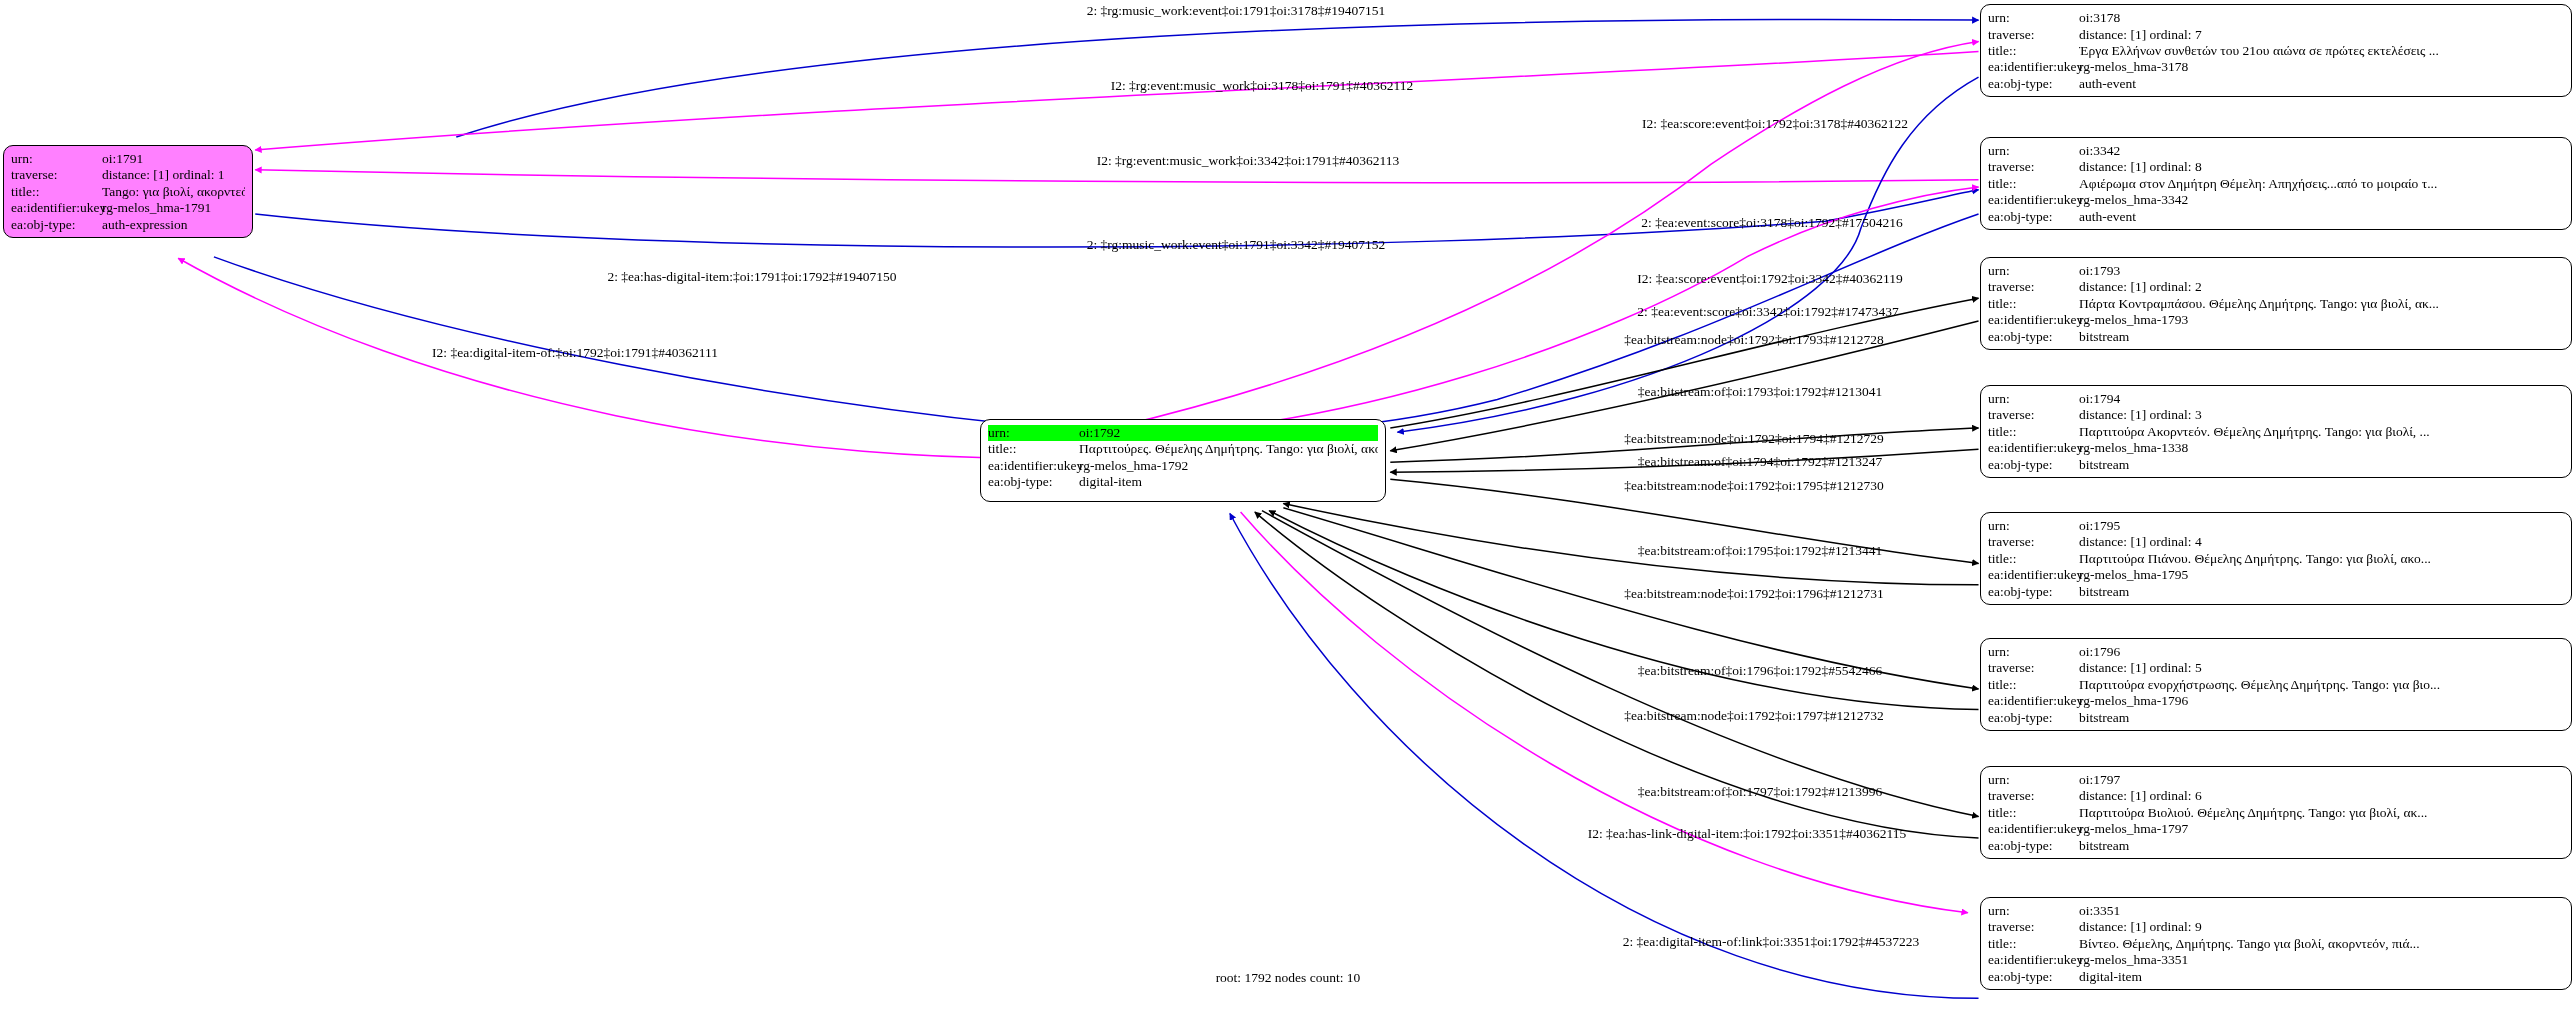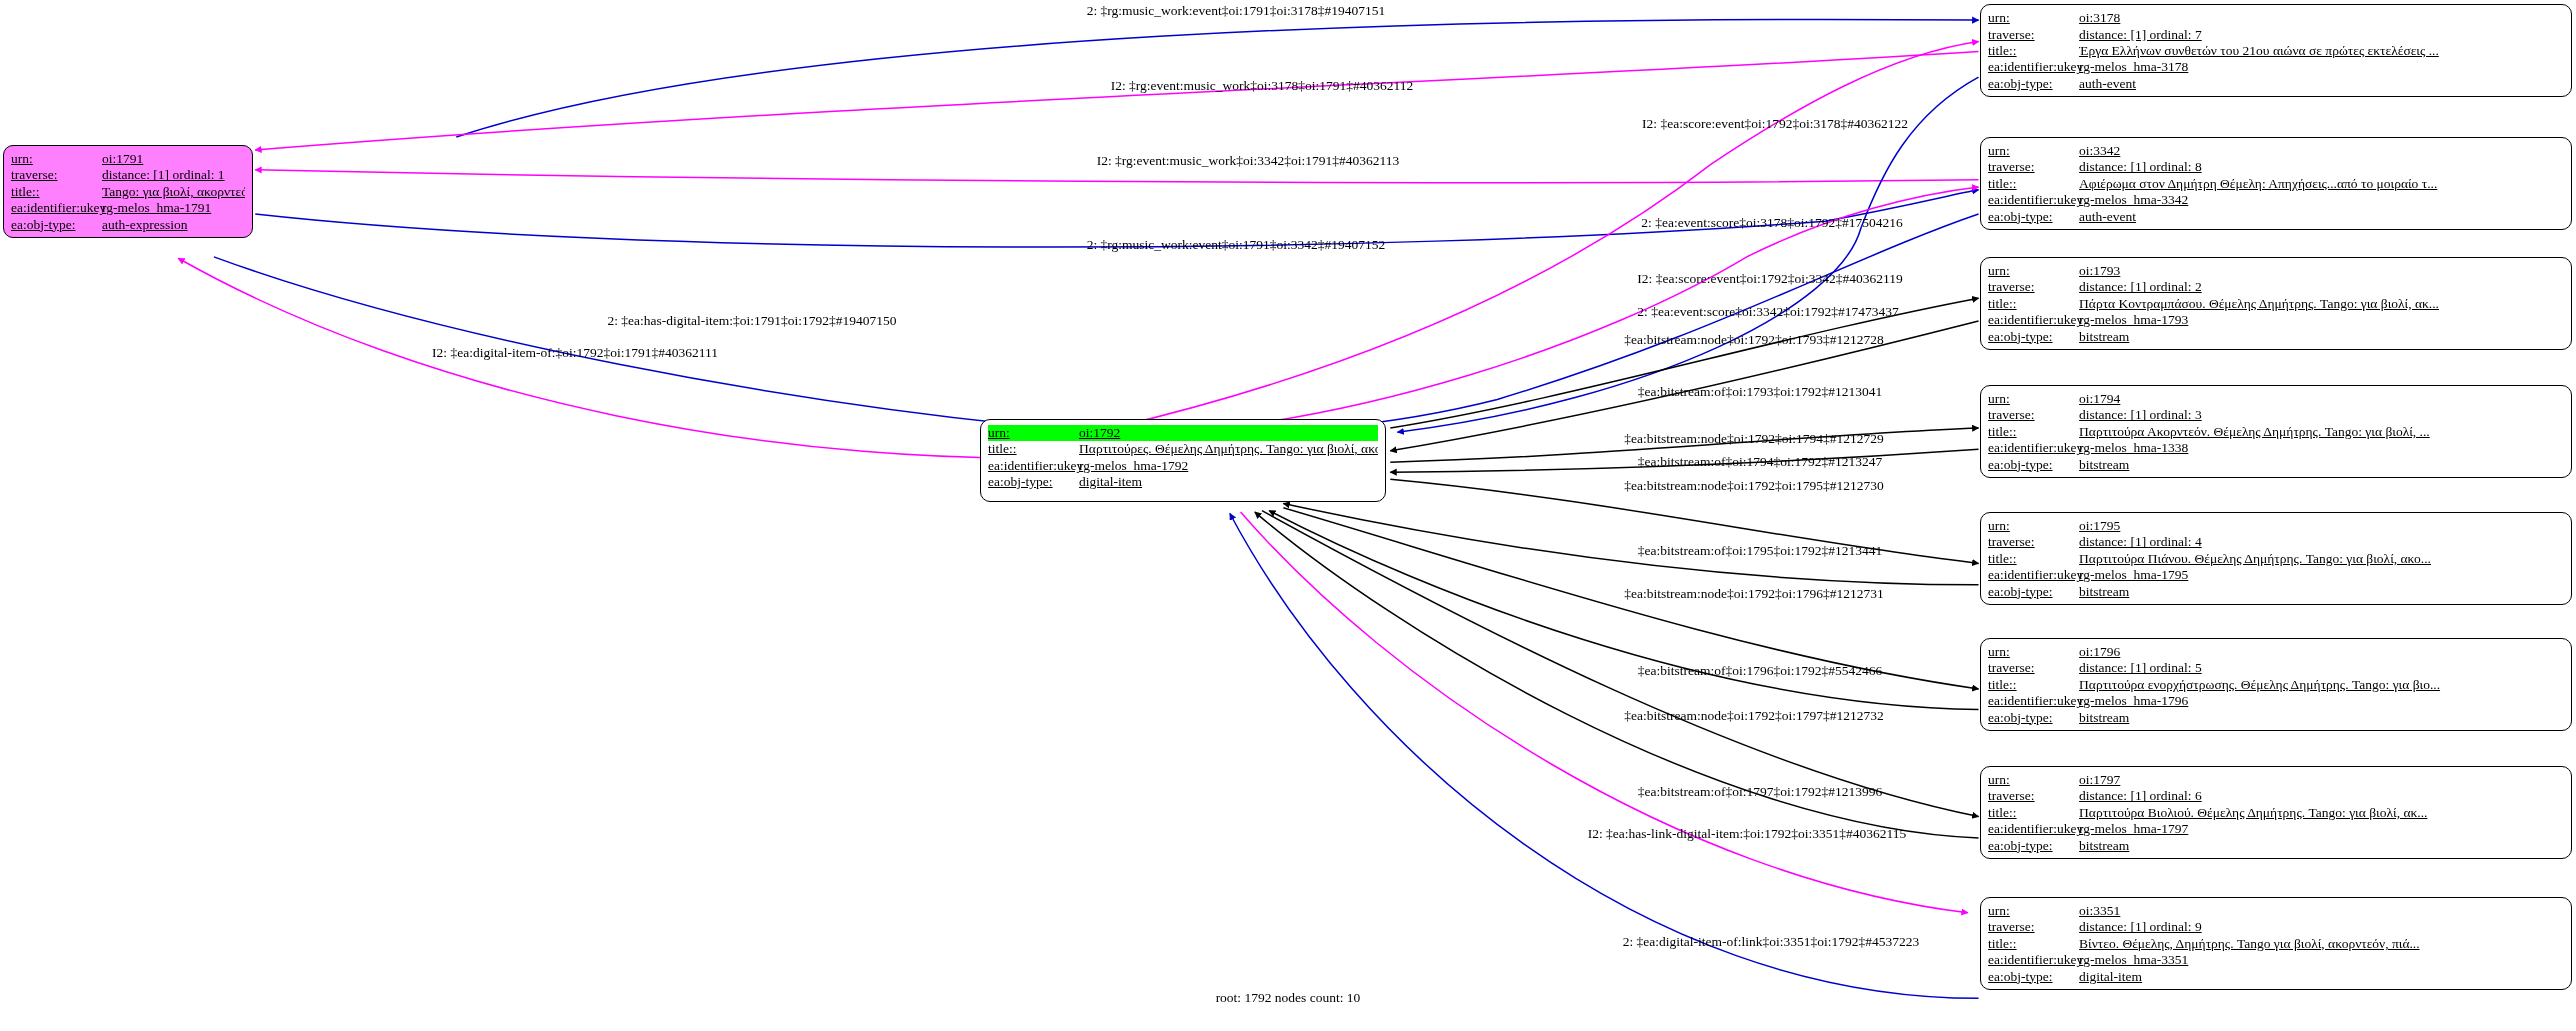--- a/index.html
+++ b/index.html
@@ -34,21 +34,20 @@
   }
   .node.magenta { background: #ff80ff; }
   .node.plain   { background: #ffffff; }
 
   .nrow {
     display: flex;
     align-items: baseline;
     height: 16.4px;
     line-height: 16.4px;
     white-space: nowrap;
-    text-decoration: underline;
   }
   .nkey {
     flex: 0 0 auto;
     width: 91px;
     font-size: 13.5px;
     color: #000;
   }
   .nval {
     flex: 1 1 auto;
     font-size: 13.5px;
@@ -376,21 +375,21 @@
   <div class="elabel center" style="left:1775px; top:116px;">I2: ‡ea:score:event‡oi:1792‡oi:3178‡#40362122</div>
 
   <div class="elabel center" style="left:1248px; top:153px;">I2: ‡rg:event:music_work‡oi:3342‡oi:1791‡#40362113</div>
 
   <div class="elabel center" style="left:1772px; top:208px;margin-top:7px;">2: ‡ea:event:score‡oi:3178‡oi:1792‡#17504216</div>
 
   <div class="elabel center" style="left:1236px; top:237px;">2: ‡rg:music_work:event‡oi:1791‡oi:3342‡#19407152</div>
 
   <div class="elabel center" style="left:1770px; top:271px;">I2: ‡ea:score:event‡oi:1792‡oi:3342‡#40362119</div>
 
-  <div class="elabel center" style="left:752px; top:269px;margin-top:44px;">2: ‡ea:has-digital-item:‡oi:1791‡oi:1792‡#19407150</div>
+  <div class="elabel center" style="left:752px; top:269px;">2: ‡ea:has-digital-item:‡oi:1791‡oi:1792‡#19407150</div>
 
   <div class="elabel center" style="left:1768px; top:304px;">2: ‡ea:event:score‡oi:3342‡oi:1792‡#17473437</div>
 
   <div class="elabel center" style="left:1754px; top:332px;">‡ea:bitstream:node‡oi:1792‡oi:1793‡#1212728</div>
 
   <div class="elabel center" style="left:1760px; top:384px;">‡ea:bitstream:of‡oi:1793‡oi:1792‡#1213041</div>
 
   <div class="elabel center" style="left:575px; top:332px;margin-top:13px;">I2: ‡ea:digital-item-of:‡oi:1792‡oi:1791‡#40362111</div>
 
   <div class="elabel center" style="left:1754px; top:431px;">‡ea:bitstream:node‡oi:1792‡oi:1794‡#1212729</div>
@@ -406,16 +405,16 @@
   <div class="elabel center" style="left:1760px; top:663px;">‡ea:bitstream:of‡oi:1796‡oi:1792‡#5542466</div>
 
   <div class="elabel center" style="left:1754px; top:708px;">‡ea:bitstream:node‡oi:1792‡oi:1797‡#1212732</div>
 
   <div class="elabel center" style="left:1760px; top:784px;">‡ea:bitstream:of‡oi:1797‡oi:1792‡#1213996</div>
 
   <div class="elabel center" style="left:1747px; top:826px;">I2: ‡ea:has-link-digital-item:‡oi:1792‡oi:3351‡#40362115</div>
 
   <div class="elabel center" style="left:1771px; top:934px;">2: ‡ea:digital-item-of:link‡oi:3351‡oi:1792‡#4537223</div>
 
-  <div class="footer" style="left:1288px; top:970px;margin-top:20px;">root: 1792 nodes count: 10</div>
+  <div class="footer" style="left:1288px; top:970px;">root: 1792 nodes count: 10</div>
 
 </div>
 
 
 </body></html>

